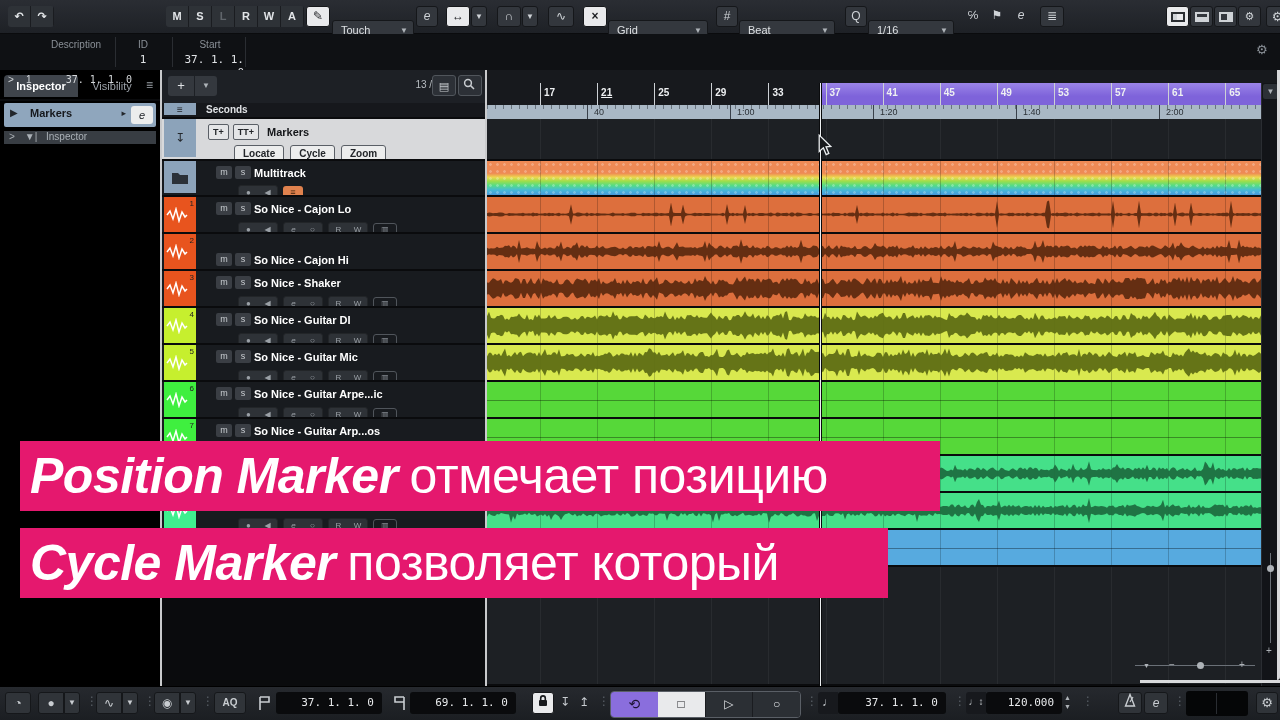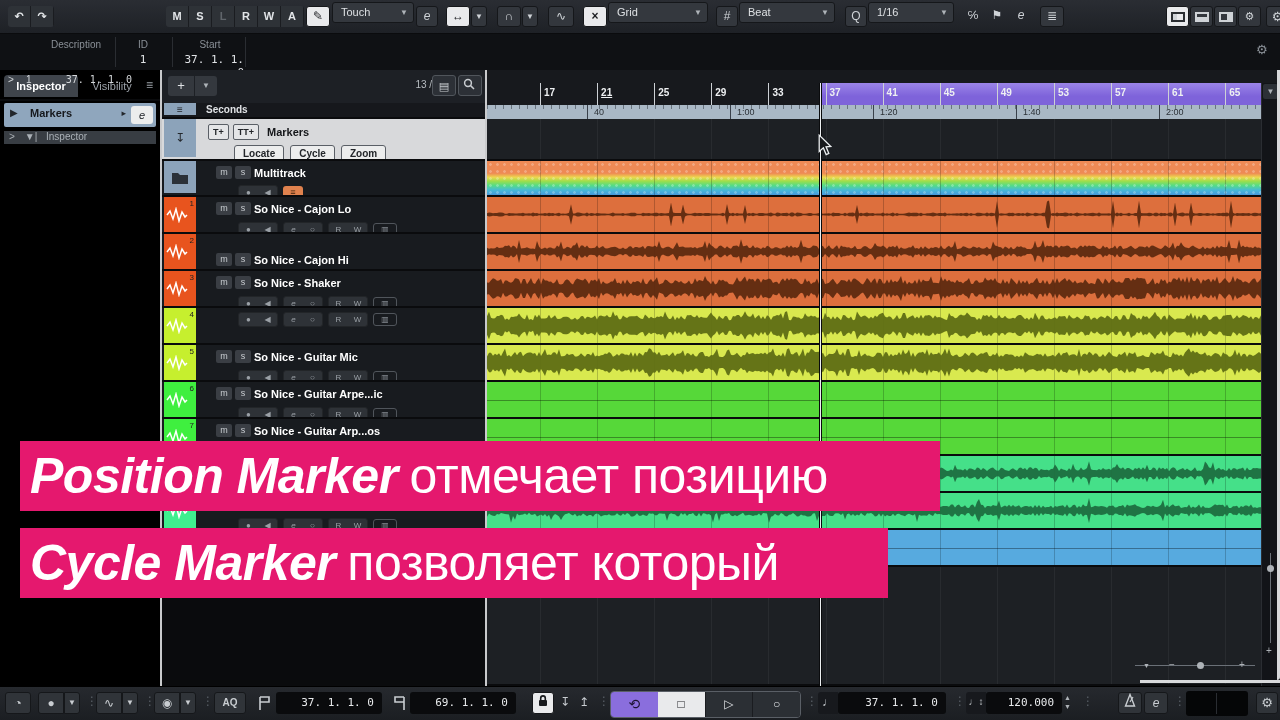--- a/index.html
+++ b/index.html
@@ -5,21 +5,21 @@
   html,body{margin:0;padding:0;background:#000;}
   #root{position:relative;width:1280px;height:720px;overflow:hidden;background:#1d2025;
         font-family:"Liberation Sans","DejaVu Sans",sans-serif;-webkit-font-smoothing:antialiased;}
   .abs{position:absolute;}
   
   #toolbar{position:absolute;left:0;top:0;width:1280px;height:33px;
            background:linear-gradient(#2a2d33,#1e2126);border-bottom:1px solid #0a0b0d;}
   .tbtn{position:absolute;top:6px;height:21px;background:#33373d;border:1px solid #15171a;border-radius:3px;
         color:#cfd3d7;font-size:12px;line-height:19px;text-align:center;box-sizing:border-box;}
   .tbtn.lit{background:#e9eaec;color:#1b1d21;font-weight:bold;}
-  .tsel{position:absolute;top:2px;height:21px;background:#34383e;border:1px solid #15171a;border-radius:3px;
+  .tsel{position:absolute;top:20px;height:21px;background:#34383e;border:1px solid #15171a;border-radius:3px;
         color:#dde0e3;font-size:11px;line-height:19px;box-sizing:border-box;padding:0 16px 0 8px;}
   .tsel .car{position:absolute;right:5px;top:0;font-size:8px;color:#aeb3b8;line-height:20px;}
   .grp{position:absolute;top:6px;height:21px;border-radius:3px;overflow:hidden;display:flex;}
   .grp .g{width:22px;height:21px;background:#2e3237;border-right:1px solid #1a1c20;color:#e2e5e8;
           font-size:11px;font-weight:bold;line-height:21px;text-align:center;}
   .grp .g.dim{color:#60656b;}
   
   #infobar{position:absolute;left:0;top:34px;width:1280px;height:36px;background:#0f1114;}
   .ib-label{position:absolute;top:5px;font-size:10px;color:#8a9097;}
   .ib-value{position:absolute;top:19px;font-size:11px;color:#dfe2e5;font-family:"DejaVu Sans Mono",monospace;}
@@ -265,20 +265,21 @@
           </div>
         </div>
         <div class="trow" style="height: 37px; background: rgb(24, 27, 31);">
           <div class="tswatch" style="background: rgb(198, 239, 46);">
             <svg width="22" height="16" viewBox="0 0 22 16" style="position:absolute;left:2px;top:50%;margin-top:-8px;">
               <path d="M1,8 L4,4 L7,12 L10,2 L13,14 L16,5 L19,10 L21,8" fill="none" stroke="#ffffff" stroke-width="1.5"></path>
             </svg>
             <div style="position: absolute; right: 2px; top: 2px; font-size: 8px; color: rgb(34, 34, 34);">4</div>
           </div>
           <div class="tbody">
+            <div style="position: relative; height: 19px; padding-top: 2px; padding-left: 18px;"><div class="msbtn">m</div><div class="msbtn">s</div><div class="tname">So Nice - Guitar DI</div></div>
             <div style="position: relative; height: 14px; padding-left: 40px;"><div class="pill">
                 <span>●</span>
                 <span>◀</span>
               </div><div class="pill">
                 <span style="font-style: italic;">e</span>
                 <span>○</span>
               </div><div class="pill">
                 <span>R</span>
                 <span>W</span>
               </div><div style="display: inline-block; width: 24px; height: 13px; border: 1px solid rgb(80, 85, 91); border-radius: 3px; color: rgb(138, 144, 151); font-size: 8px; line-height: 12px; text-align: center; box-sizing: border-box;">▥</div></div>

